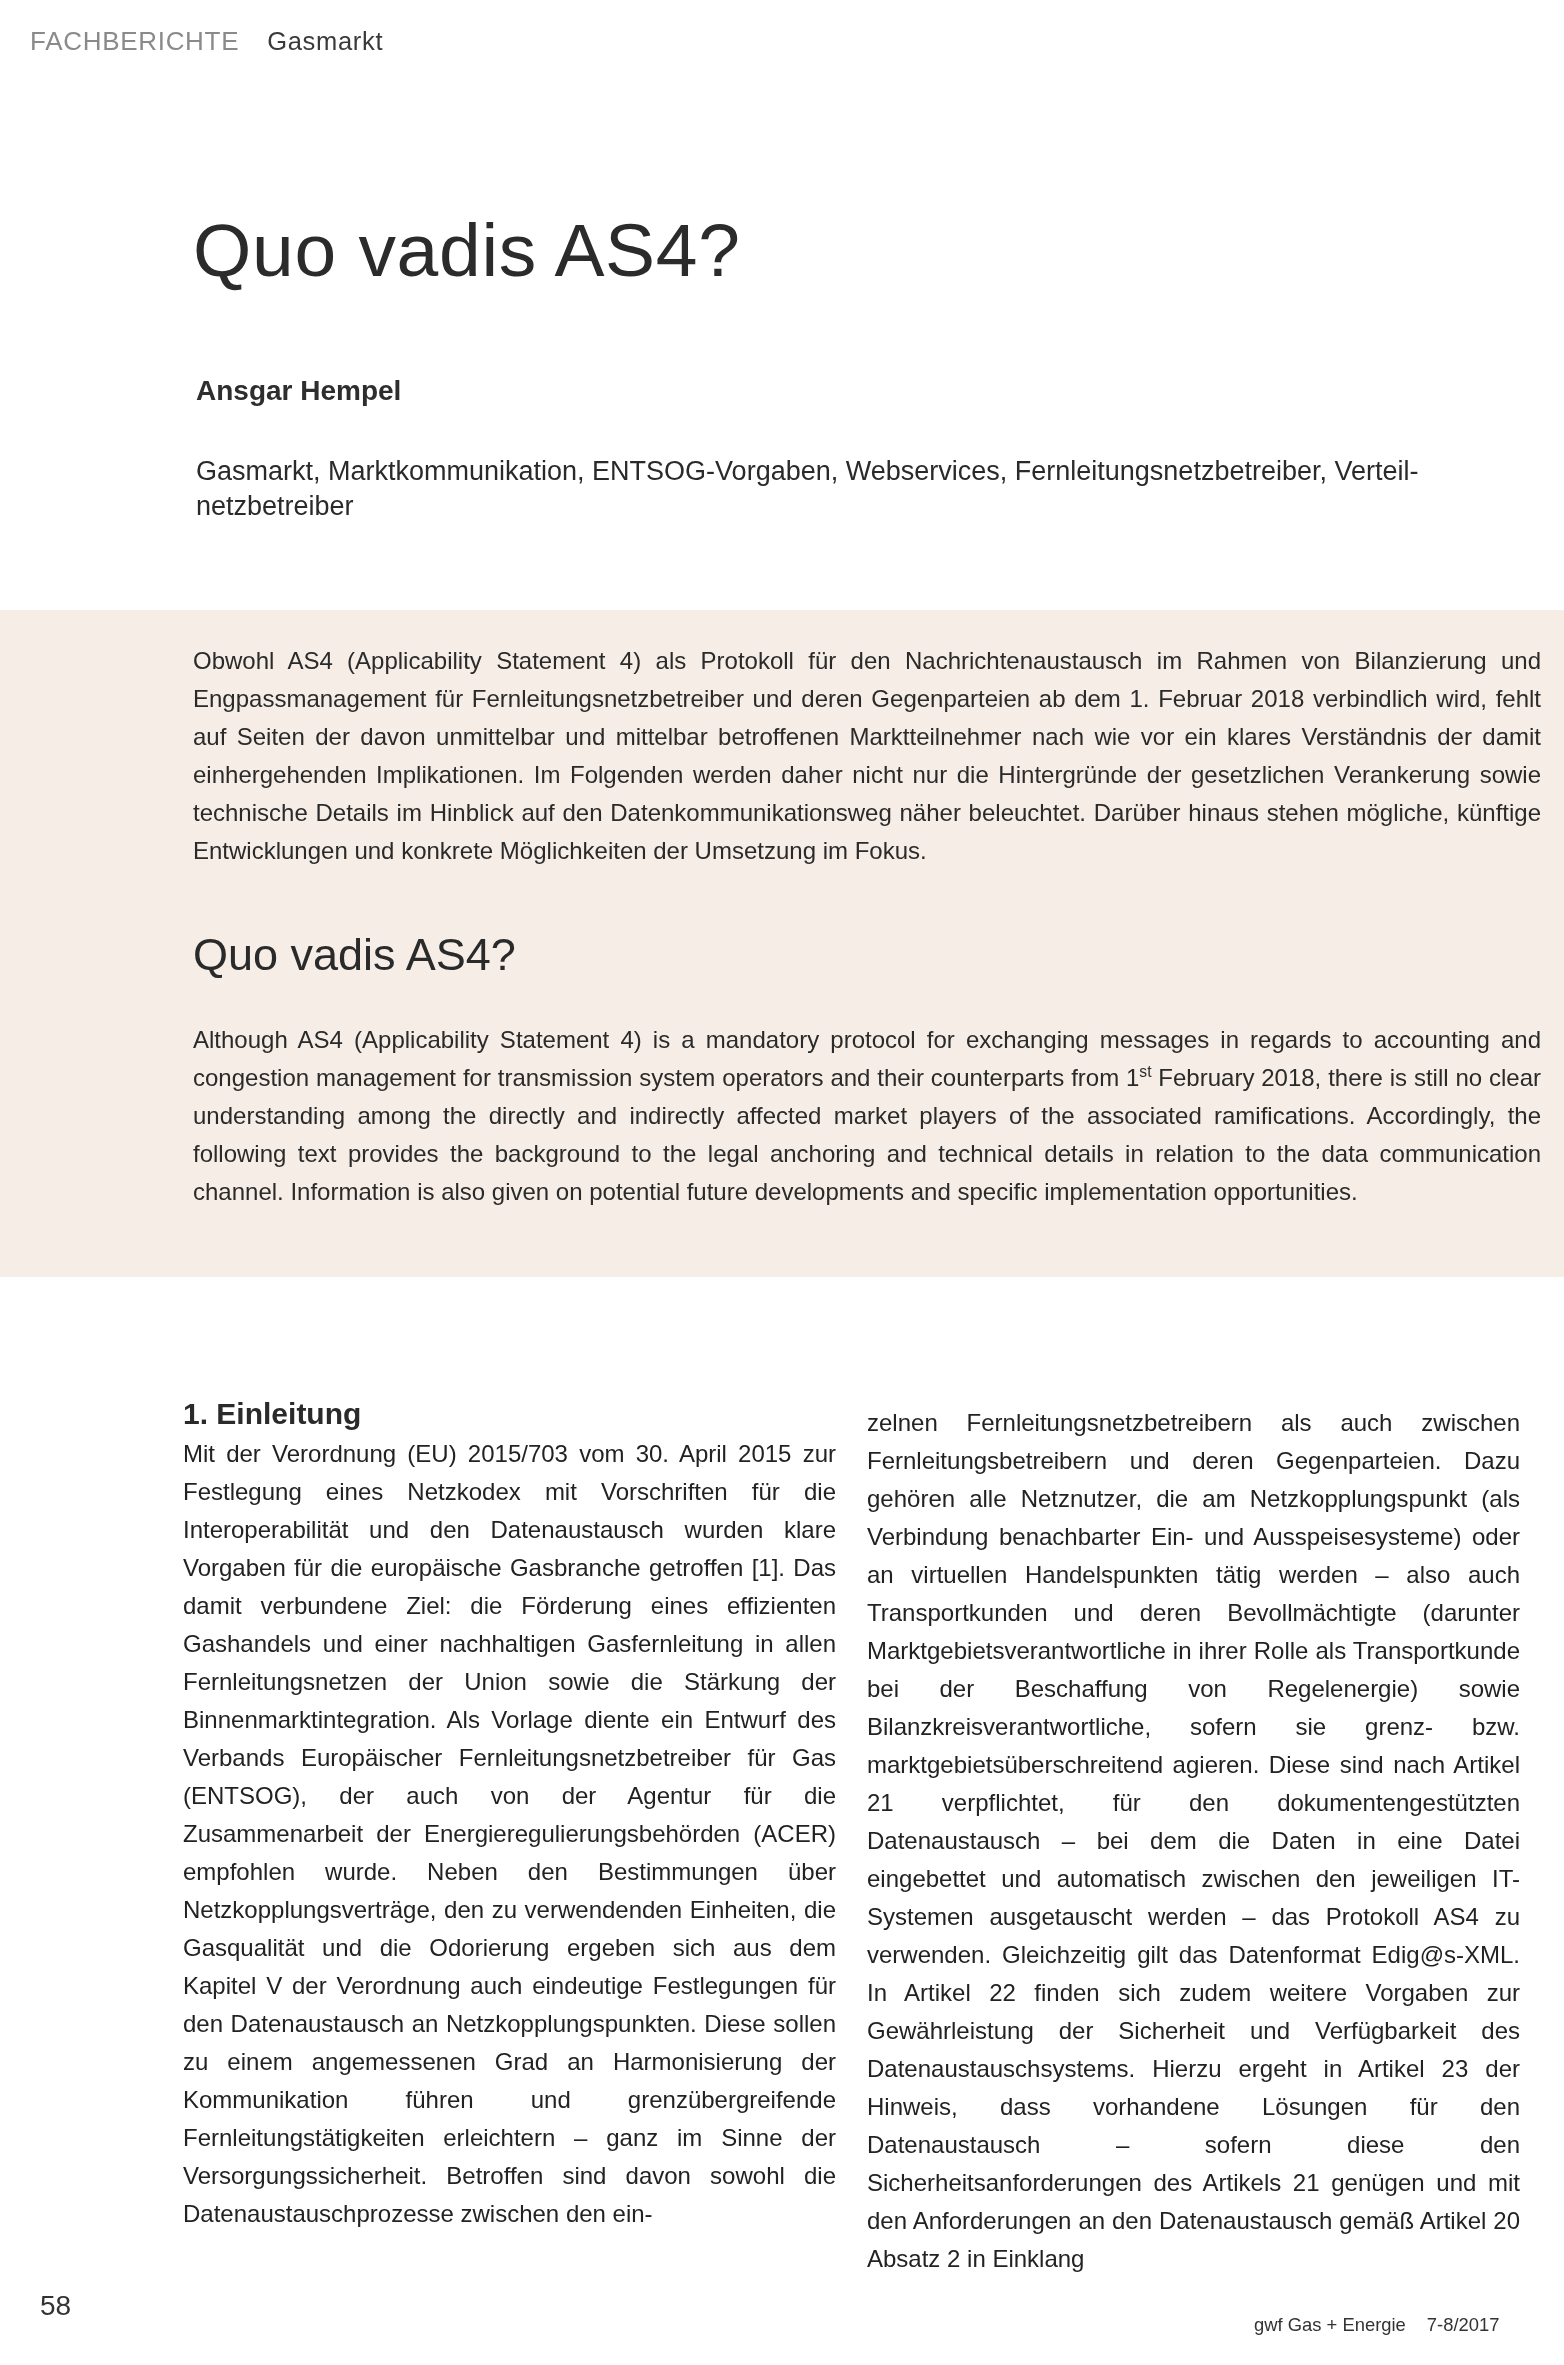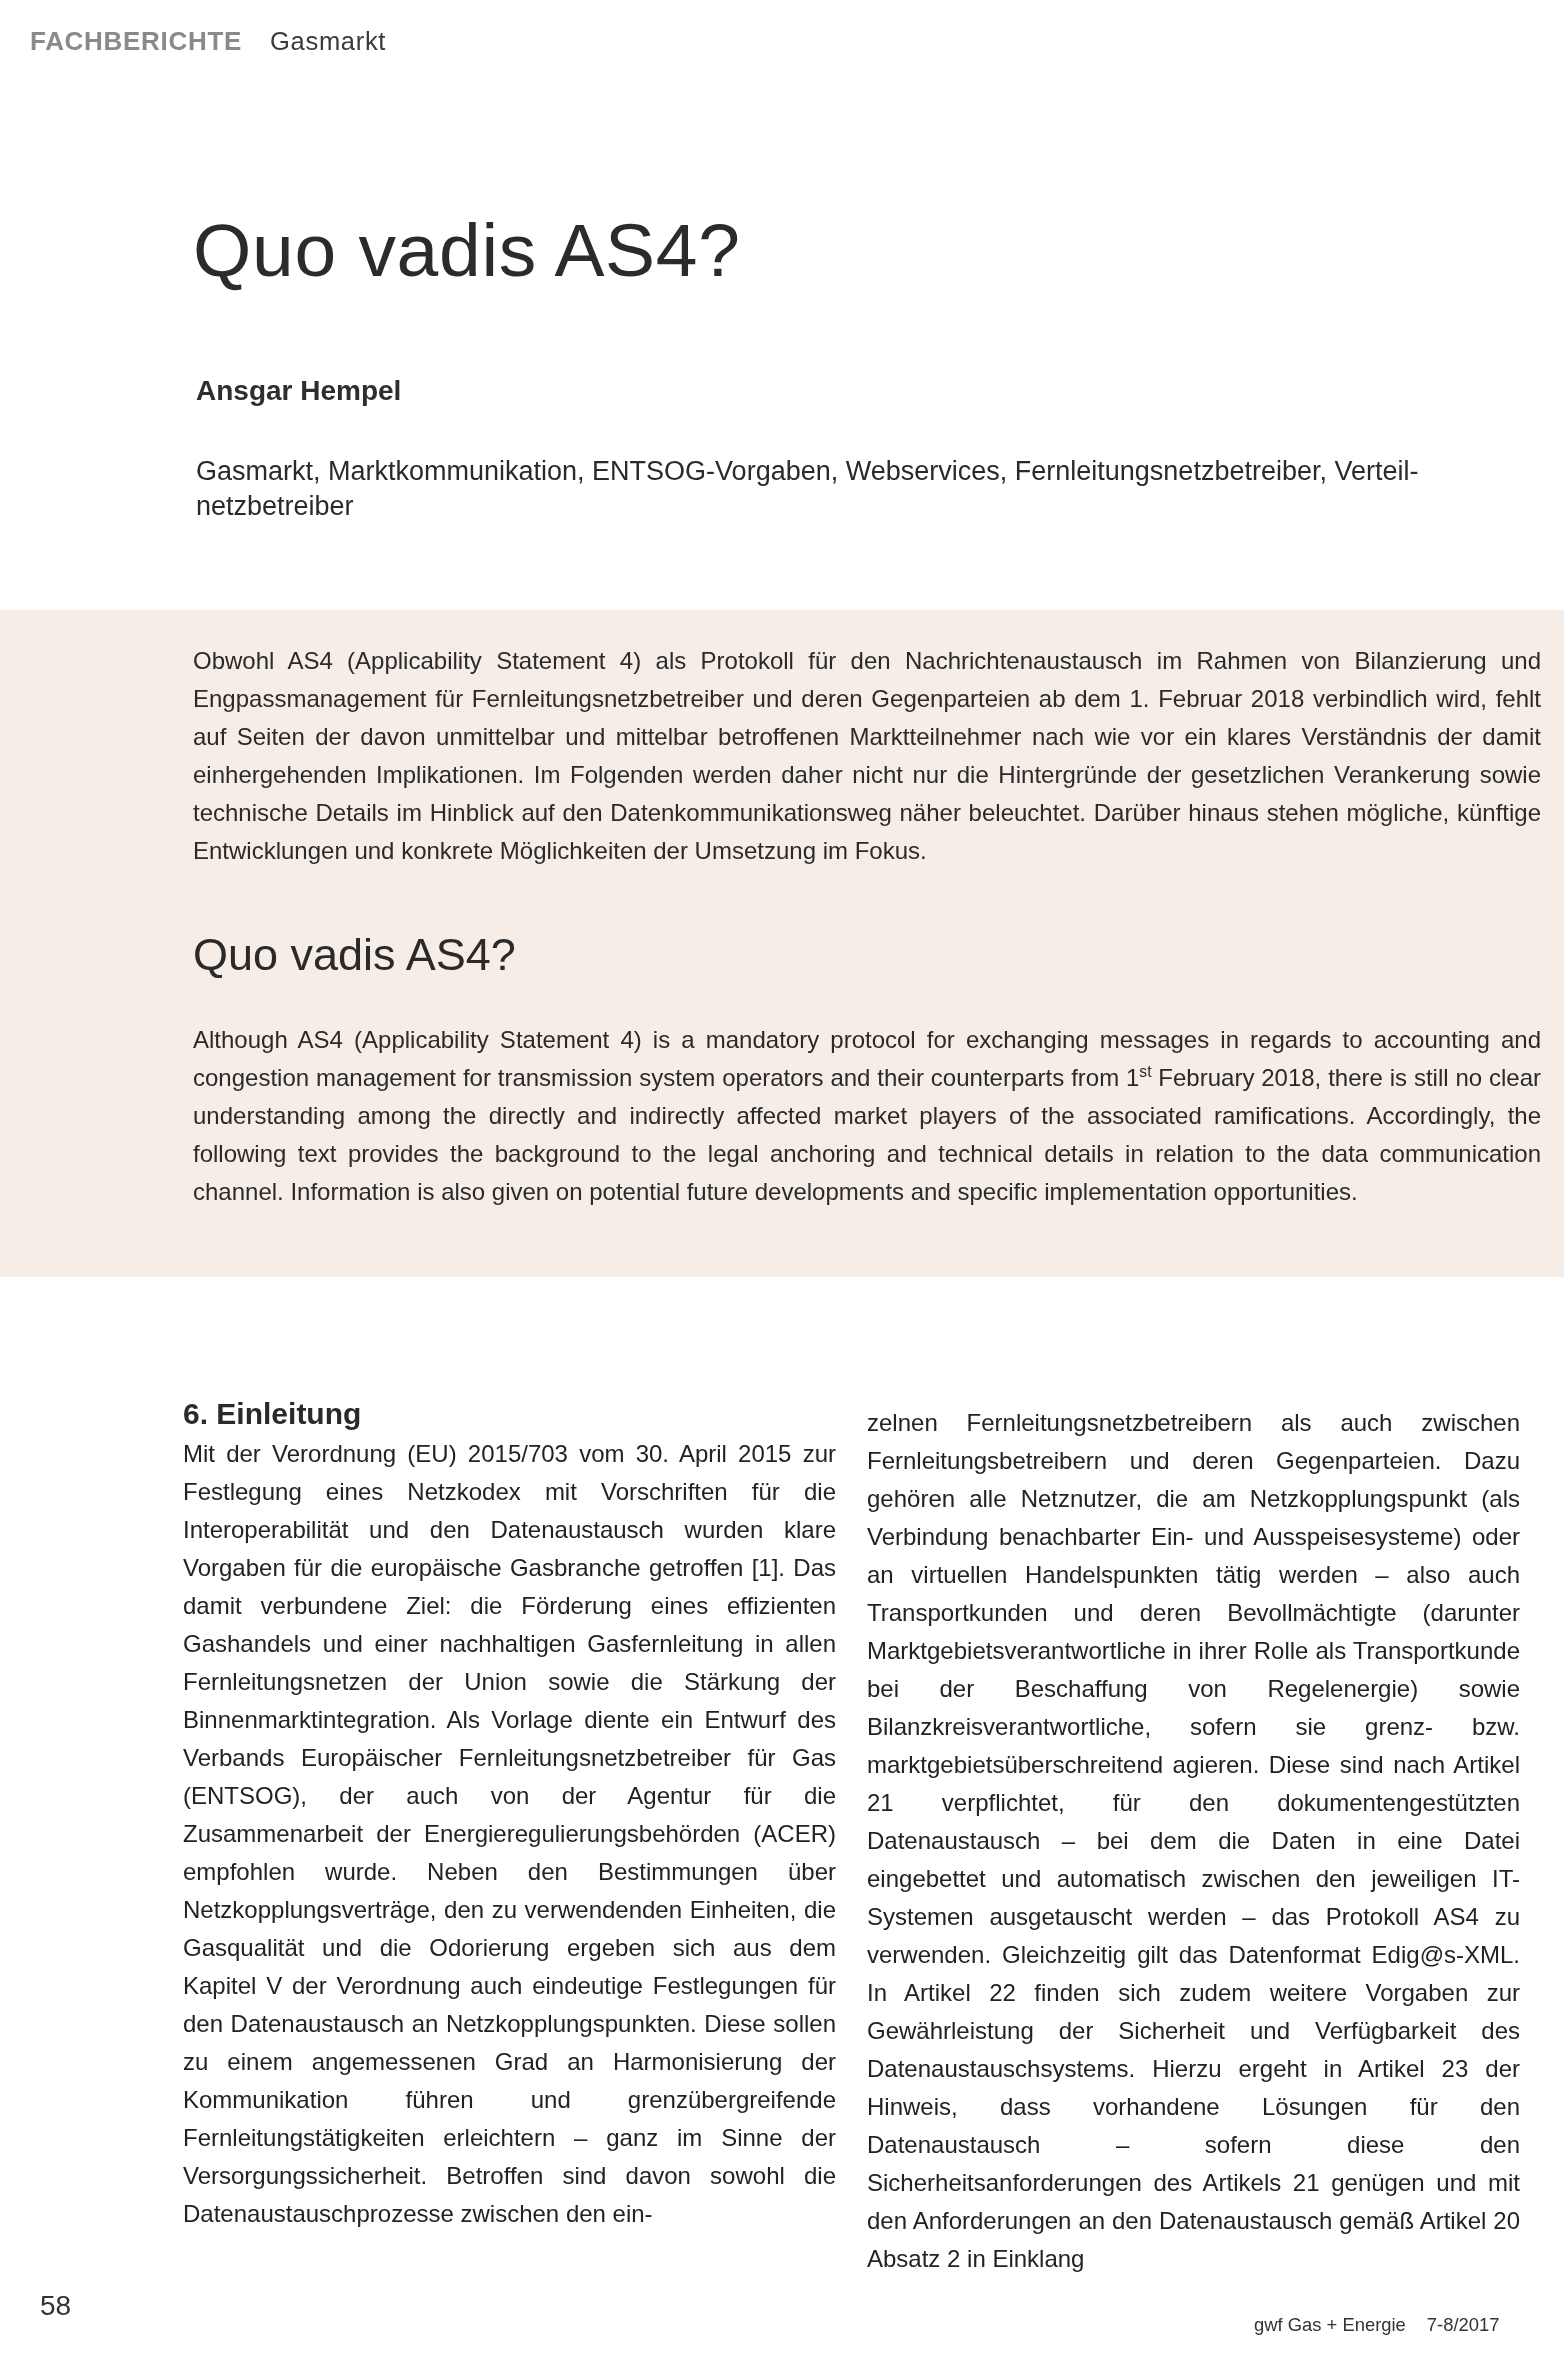--- a/index.html
+++ b/index.html
@@ -15,21 +15,21 @@
     .running-head {
       position: absolute;
       left: 30px;
       top: 25.5px;
       font-size: 26px;
       letter-spacing: 0.7px;
       white-space: nowrap;
     }
     .running-head .section {
       color: #8a8a8a;
-      font-weight: bold;
+      font-weight: normal;
     }
     .running-head .topic {
       color: #3a3a3a;
       margin-left: 20px;
       font-size: 25.5px;
       text-align: right;
     }
     .main-title {
       position: absolute;
       left: 193px;
@@ -149,21 +149,21 @@
 
 <div class="abstract-band"></div>
 
 <p class="abstract-de" style="margin:0">Obwohl AS4 (Applicability Statement 4) als Protokoll für den Nachrichtenaustausch im Rahmen von Bilanzierung und Engpassmanagement für Fernleitungsnetzbetreiber und deren Gegenparteien ab dem 1. Februar 2018 verbindlich wird, fehlt auf Seiten der davon unmittelbar und mittelbar betroffenen Marktteilnehmer nach wie vor ein klares Verständnis der damit einhergehenden Implikationen. Im Folgenden werden daher nicht nur die Hintergründe der gesetzlichen Verankerung sowie technische Details im Hinblick auf den Datenkommunikationsweg näher beleuchtet. Darüber hinaus stehen mögliche, künftige Entwicklungen und konkrete Möglichkeiten der Umsetzung im Fokus.</p>
 
 <h2 class="abstract-en-title">Quo vadis AS4?</h2>
 
 <p class="abstract-en" style="margin:0"><span>Although AS4 (Applicability Statement 4) is a mandatory protocol for exchanging messages in regards to accounting and congestion management for transmission system operators and their counterparts from 1</span><sup>st</sup><span> February 2018, there is still no clear understanding among the directly and indirectly affected market players of the associated ramifications. Accordingly, the following text provides the background to the legal anchoring and technical details in relation to the data communication channel. Information is also given on potential future developments and specific implementation opportunities.</span></p>
 
 <div class="col col-left">
-  <h3 class="section-heading">6. Einleitung</h3>
+  <h3 class="section-heading">1. Einleitung</h3>
   <p>Mit der Verordnung (EU) 2015/703 vom 30. April 2015 zur Festlegung eines Netzkodex mit Vorschriften für die Interoperabilität und den Datenaustausch wurden klare Vorgaben für die europäische Gasbranche getroffen [1]. Das damit verbundene Ziel: die Förderung eines effizienten Gashandels und einer nachhaltigen Gasfernleitung in allen Fernleitungsnetzen der Union sowie die Stärkung der Binnenmarktintegration. Als Vorlage diente ein Entwurf des Verbands Europäischer Fernleitungsnetzbetreiber für Gas (ENTSOG), der auch von der Agentur für die Zusammenarbeit der Energieregulierungsbehörden (ACER) empfohlen wurde. Neben den Bestimmungen über Netzkopplungsverträge, den zu verwendenden Einheiten, die Gasqualität und die Odorierung ergeben sich aus dem Kapitel V der Verordnung auch eindeutige Festlegungen für den Datenaustausch an Netzkopplungspunkten. Diese sollen zu einem angemessenen Grad an Harmonisierung der Kommunikation führen und grenzübergreifende Fernleitungstätigkeiten erleichtern – ganz im Sinne der Versorgungssicherheit. Betroffen sind davon sowohl die Datenaustauschprozesse zwischen den ein-</p>
 </div>
 
 <div class="col col-right">
   <p>zelnen Fernleitungsnetzbetreibern als auch zwischen Fernleitungsbetreibern und deren Gegenparteien. Dazu gehören alle Netznutzer, die am Netzkopplungspunkt (als Verbindung benachbarter Ein- und Ausspeisesysteme) oder an virtuellen Handelspunkten tätig werden – also auch Transportkunden und deren Bevollmächtigte (darunter Marktgebietsverantwortliche in ihrer Rolle als Transportkunde bei der Beschaffung von Regelenergie) sowie Bilanzkreisverantwortliche, sofern sie grenz- bzw. marktgebietsüberschreitend agieren. Diese sind nach Artikel 21 verpflichtet, für den dokumentengestützten Datenaustausch – bei dem die Daten in eine Datei eingebettet und automatisch zwischen den jeweiligen IT-Systemen ausgetauscht werden – das Protokoll AS4 zu verwenden. Gleichzeitig gilt das Datenformat Edig@s-XML. In Artikel 22 finden sich zudem weitere Vorgaben zur Gewährleistung der Sicherheit und Verfügbarkeit des Datenaustauschsystems. Hierzu ergeht in Artikel 23 der Hinweis, dass vorhandene Lösungen für den Datenaustausch – sofern diese den Sicherheitsanforderungen des Artikels 21 genügen und mit den Anforderungen an den Datenaustausch gemäß Artikel 20 Absatz 2 in Einklang</p>
 </div>
 
 <div class="footer-page">58</div>
 
 <div class="footer-journal">

